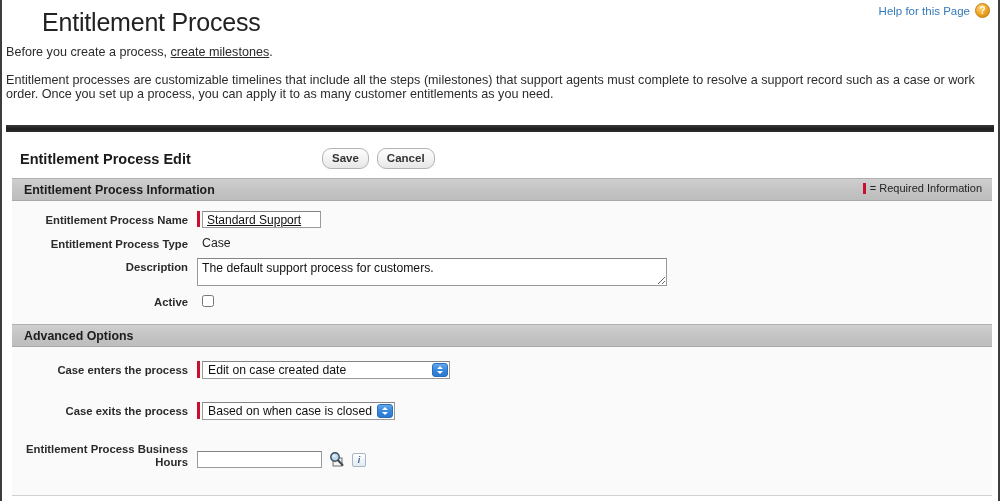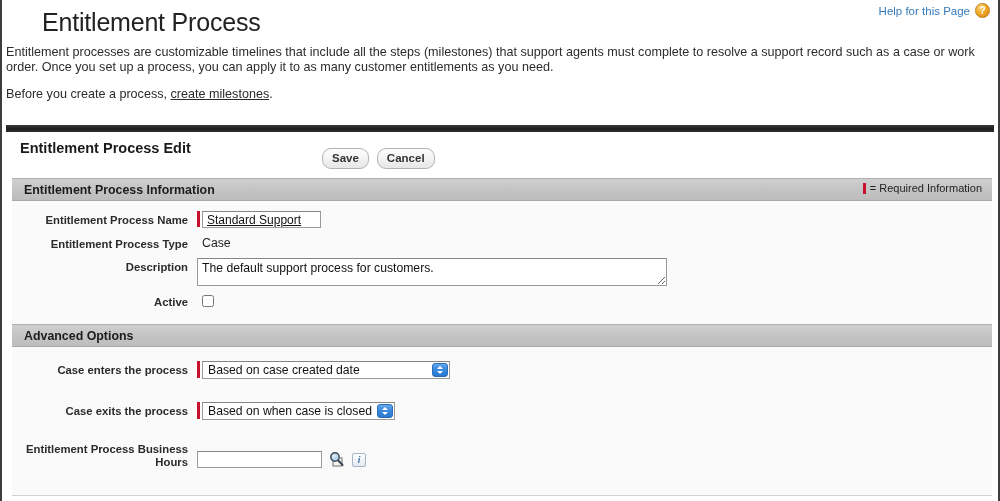--- a/index.html
+++ b/index.html
@@ -102,20 +102,21 @@
     width: 980px;
     box-sizing: border-box;
     background: #ffffff;
   }
 
   .panel-top {
     position: relative;
     height: 38px;
     background: #ffffff;
     display: flex;
+    align-items: center;
   }
   .panel-title {
     font-size: 14.5px;
     font-weight: bold;
     color: #1b1b1b;
     margin-left: 8px;
   }
   .btn-row-top {
     position: absolute;
     left: 310px;
@@ -350,22 +351,22 @@
 <div id="page">
 
   <div class="help-bar">
     <a class="help-link">Help for this Page</a>
     <span class="help-icon">?</span>
   </div>
 
   <div class="page-title">Entitlement Process</div>
 
   <div class="intro">
+    <p><span>Before you create a process, </span><a class="inline-link">create milestones</a><span>.</span></p>
     <p>Entitlement processes are customizable timelines that include all the steps (milestones) that support agents must complete to resolve a support record such as a case or work order. Once you set up a process, you can apply it to as many customer entitlements as you need.</p>
-    <p><span>Before you create a process, </span><a class="inline-link">create milestones</a><span>.</span></p>
   </div>
 
   <div class="dark-rule"></div>
 
   <div class="edit-panel">
 
     <div class="panel-top">
       <span class="panel-title">Entitlement Process Edit</span>
       <div class="btn-row-top">
         <button class="btn">Save</button>
@@ -418,21 +419,21 @@
       <span class="sh-label">Advanced Options</span>
     </div>
 
     <div class="form-body adv-body">
 
       <div class="frow adv-row">
         <div class="flabel">Case enters the process</div>
         <div class="fctl">
           <span class="req-bar tall"></span>
           <div class="mac-select wide">
-            <span>Based on case created date</span>
+            <span>Edit on case created date</span>
             <span class="stepper">
               <i class="chev up"></i>
                 <i class="chev down"></i>
             </span>
           </div>
         </div>
       </div>
 
       <div class="frow adv-row">
         <div class="flabel">Case exits the process</div>

